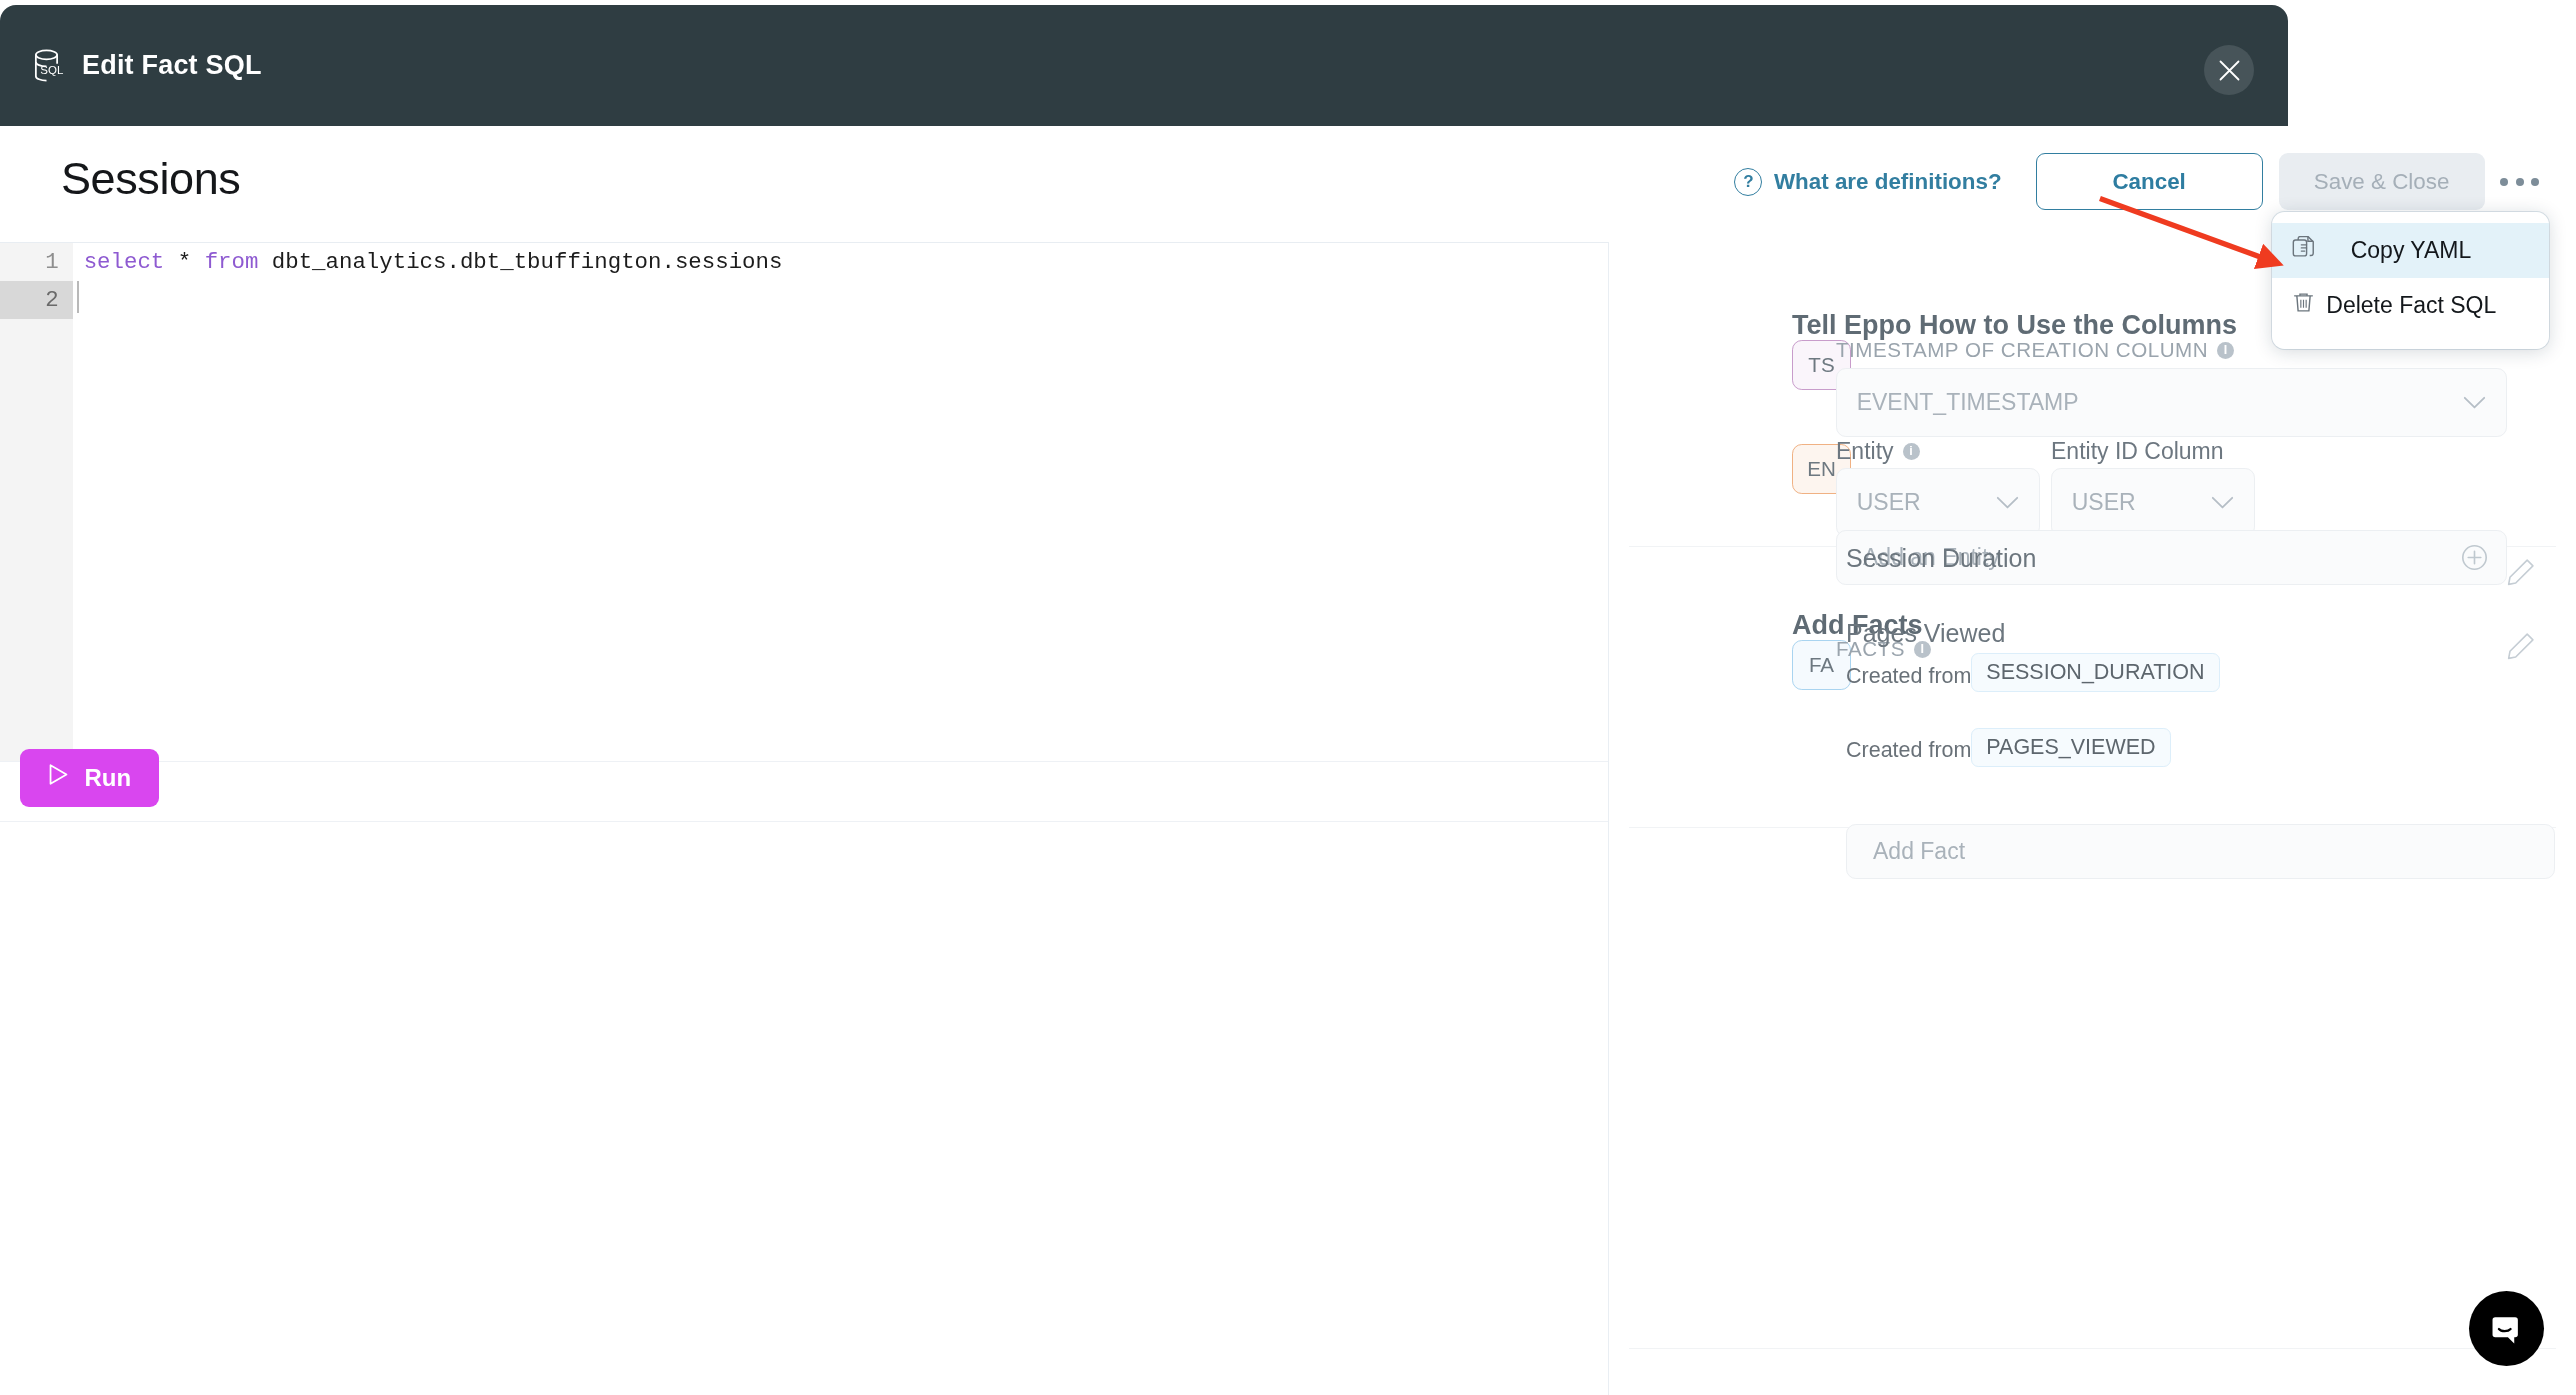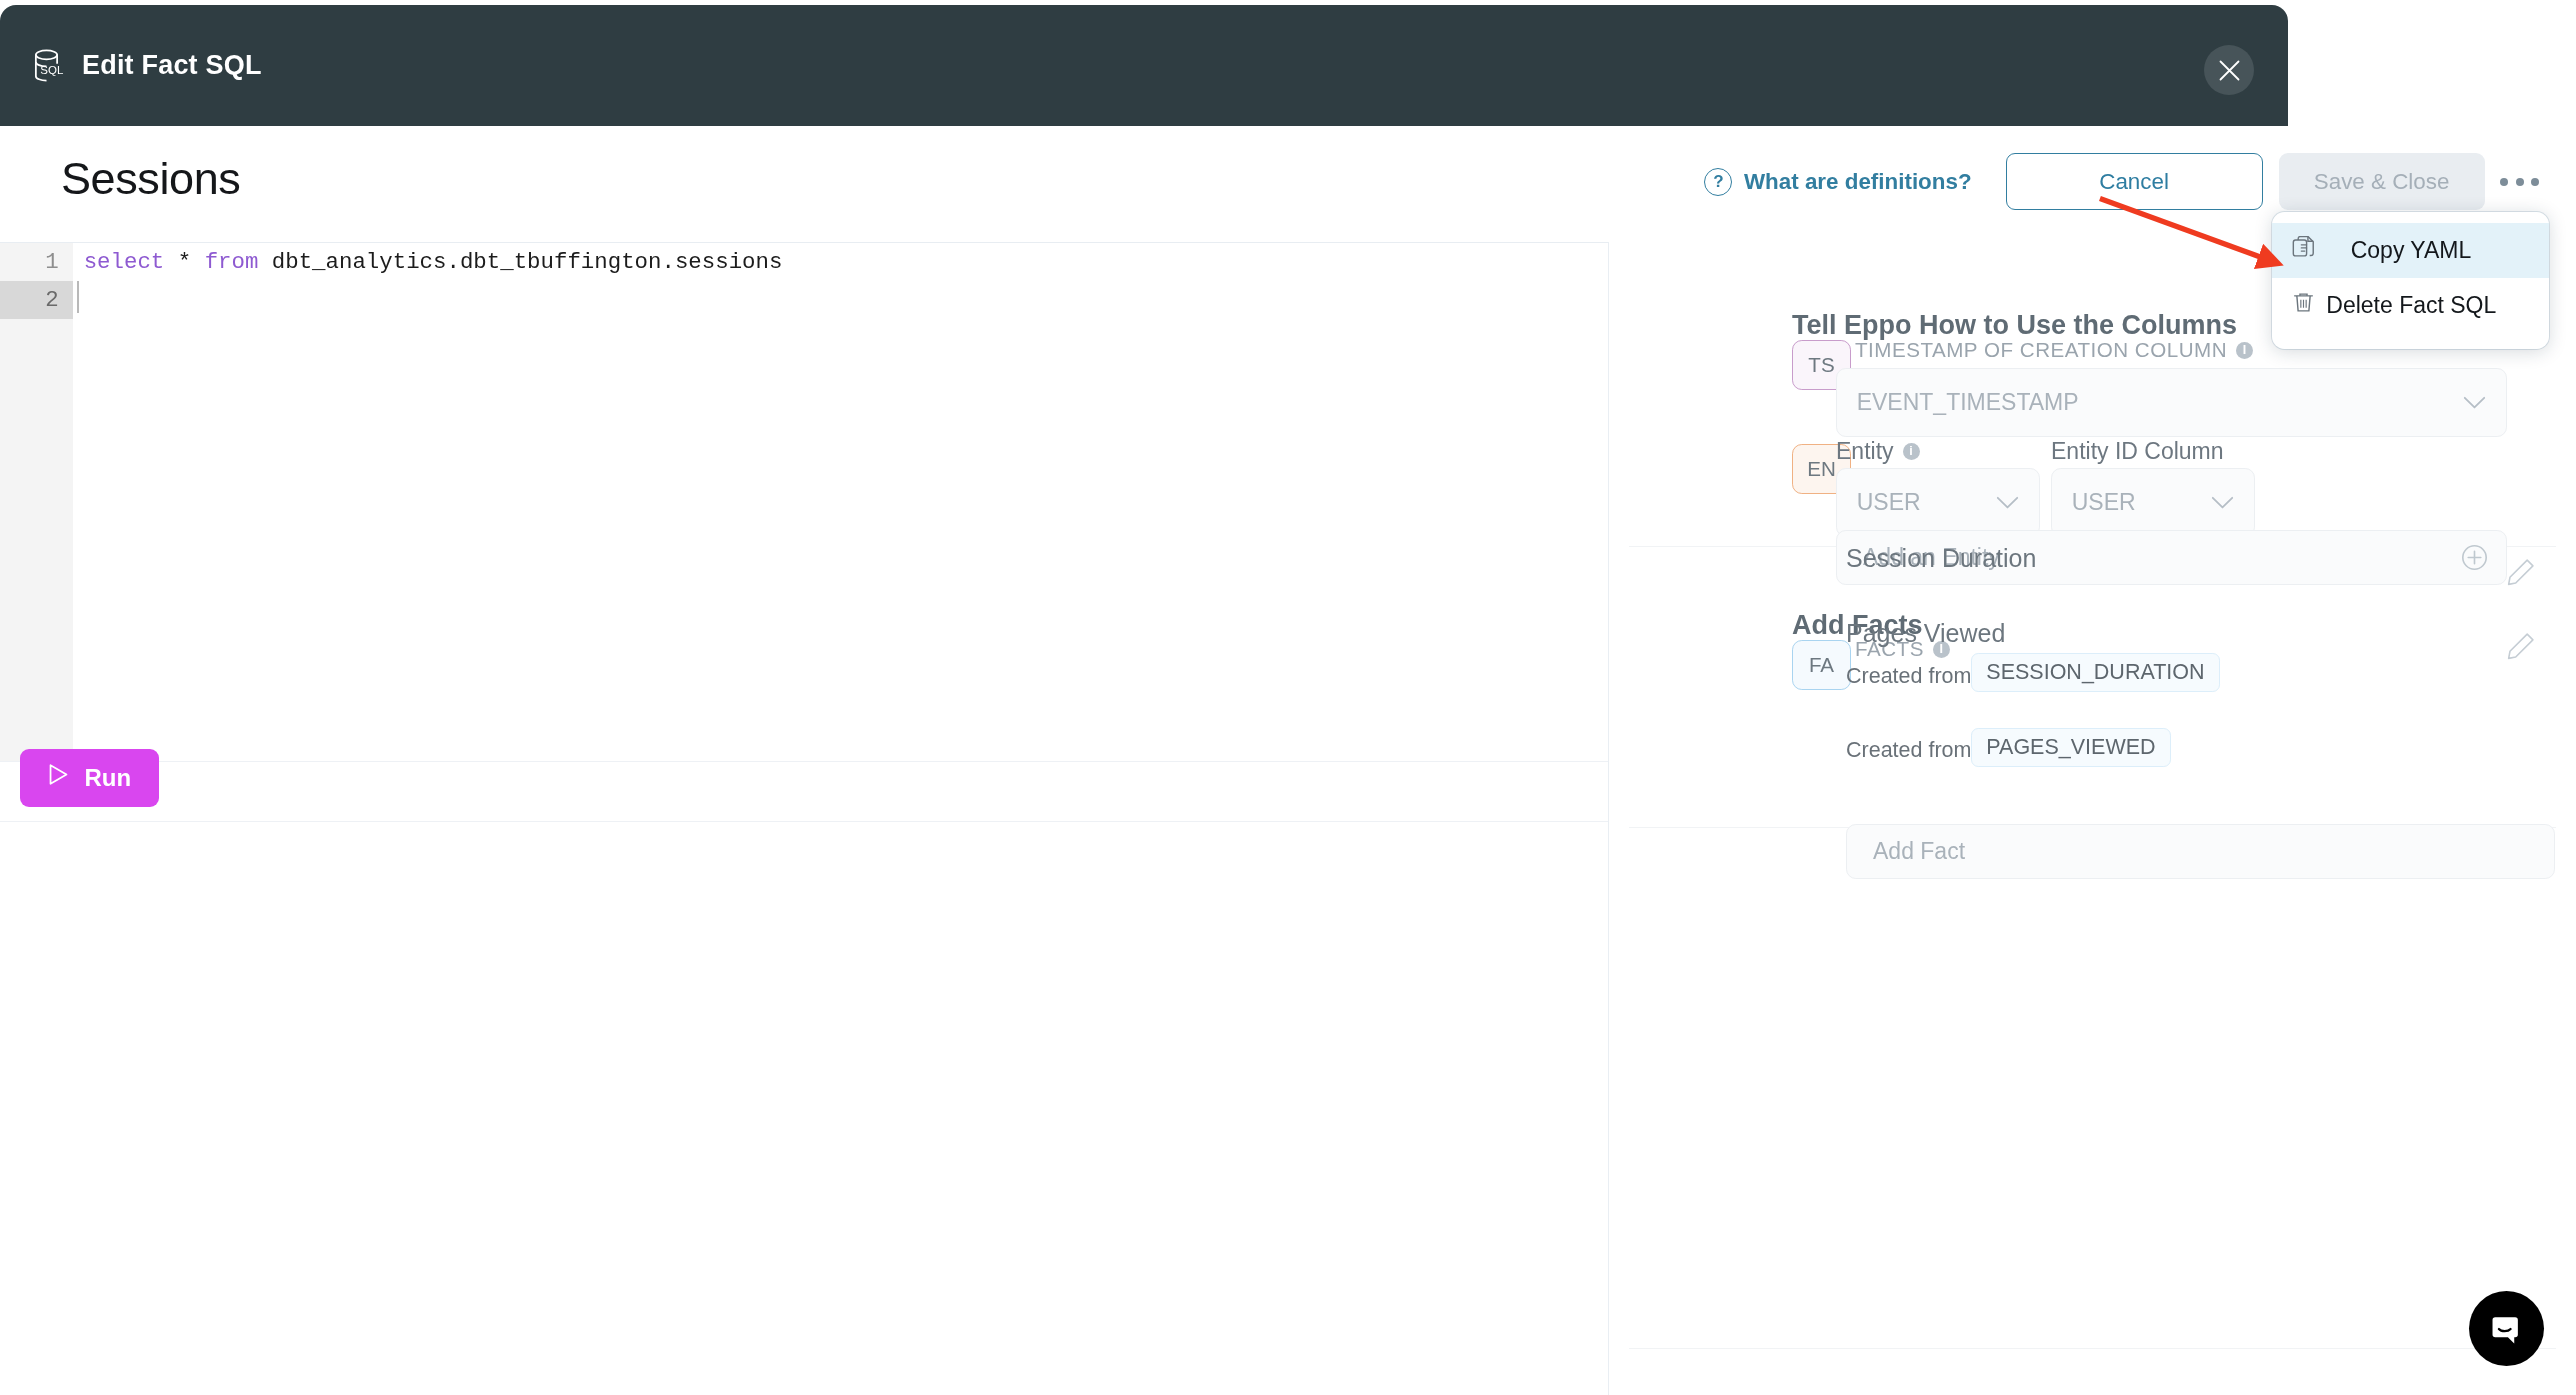--- a/index.html
+++ b/index.html
@@ -53,23 +53,23 @@
     cursor: pointer; margin-right: 34px;
   }
   .q-icon {
     width: 28px; height: 28px; border-radius: 50%;
     border: 1.8px solid #327ea0; color: #327ea0;
     font-size: 17px; font-weight: bold;
     display: flex; align-items: center; justify-content: center;
     line-height: 1;
   }
   .btn-cancel {
-    width: 257px; height: 57px; border-radius: 9px;
+    width: 227px; height: 57px; border-radius: 9px;
     border: 1.8px solid #327ea0; background: #fff;
-    color: #2e7da1; font-size: 22.4px; font-weight: normal;
+    color: #2e7da1; font-size: 22.4px; font-weight: bold;
     display: flex; align-items: center; justify-content: center;
     cursor: pointer;
   }
   .btn-save {
     width: 206px; height: 57px; border-radius: 9px;
     background: #e9edf1; color: #a5afb8;
     font-size: 22.4px; font-weight: normal;
     display: flex; align-items: center; justify-content: center;
     margin-left: 16px; cursor: default;
   }
@@ -157,21 +157,21 @@
     font-size: 20.6px; color: #6d7880;
   }
   .badge-ts { border: 1.8px solid #c89ccb; background: #faf5fb; }
   .badge-en { border: 1.8px solid #f0b183; background: #fdf5ef; }
   .badge-fa { border: 1.8px solid #a9d4f0; background: #f5fafe; }
 
   .field-label {
     position: absolute; display: flex; align-items: center; gap: 9px;
     color: #9aa4ad; font-size: 20.6px; letter-spacing: 0.5px;
   }
-  .field-label.caps { text-transform: uppercase; margin-left: 19px; }
+  .field-label.caps { text-transform: uppercase; }
   .field-label.normal {
     color: #6d7780; font-size: 23px; letter-spacing: 0; text-transform: none;
   }
   .info-dot {
     width: 17px; height: 17px; border-radius: 50%; background: #b9c2ca;
     color: #fff; font-size: 12.5px; font-weight: bold;
     display: flex; align-items: center; justify-content: center; line-height: 1;
   }
 
   .select {

